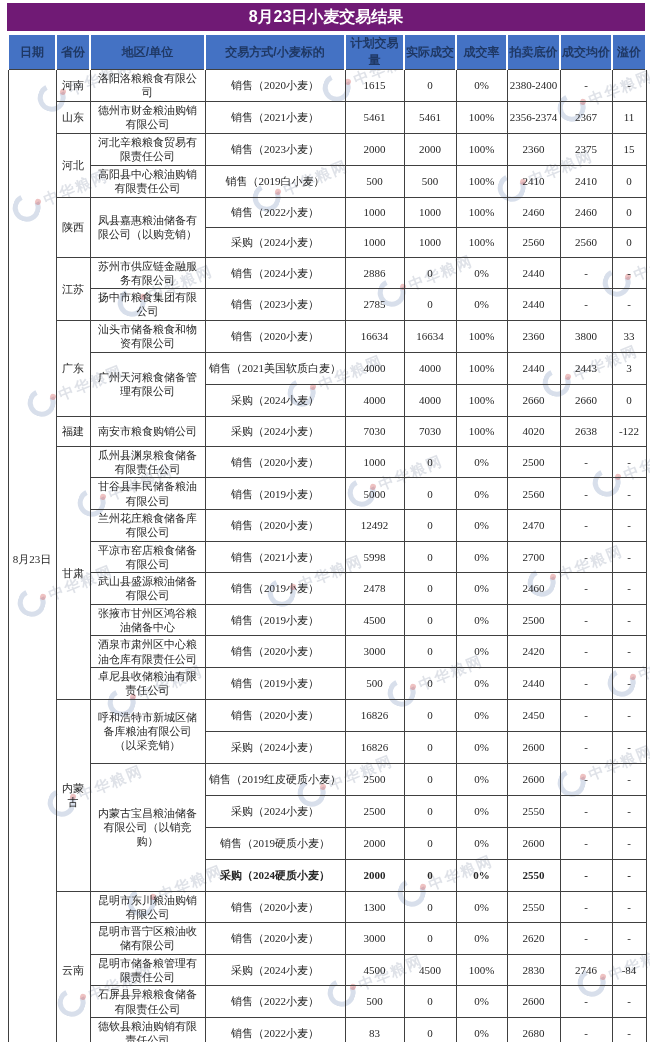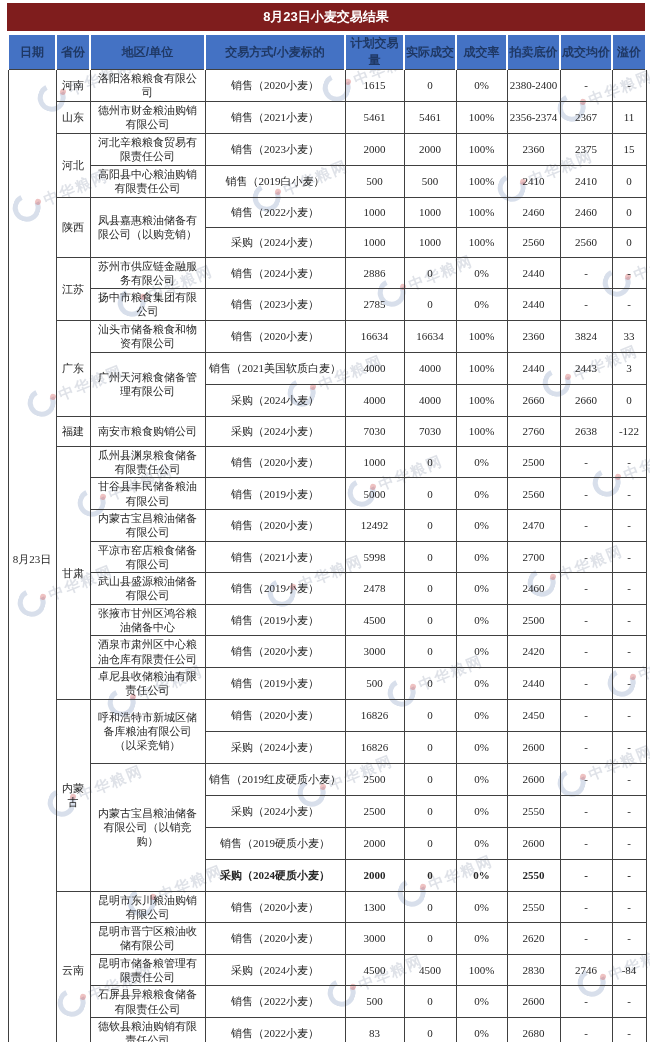--- a/index.html
+++ b/index.html
@@ -14,22 +14,22 @@
     width:18px; height:18px; border-radius:50%;
     border:5px solid rgba(125,150,190,0.30); border-top-color:transparent;
     transform:rotate(40deg); position:relative; flex:0 0 auto;
   }
   .wm-dot { position:absolute; width:6px; height:6px; border-radius:50%;
     background:rgba(205,80,80,0.35); right:-3px; top:-3px; }
   .wm-text { font-size:15px; font-weight:bold; color:rgba(150,160,180,0.30); letter-spacing:2px; white-space:nowrap; }
   
   .sheet { position:absolute; left:7px; top:3px; z-index:1; }
   .title-bar {
-    width:638px; height:28px; line-height:28px; background:#7f1d1d;
-    color:#ffffff; font-weight:bold; font-size:13px; text-align:center;
+    width:638px; height:28px; line-height:28px; background:#701a75;
+    color:#ffffff; font-weight:bold; font-size:16px; text-align:center;
     margin-bottom:2px;
   }
   table.grid {
     border-collapse:collapse; table-layout:fixed; width:638px;
     font-family:"Liberation Serif","DejaVu Serif",serif;
   }
   thead th {
     background:#4472C4; color:#1F3864;
     font-family:"Liberation Sans","DejaVu Sans",sans-serif;
     font-weight:bold; font-size:12px; height:27px; padding:0;
@@ -342,21 +342,21 @@
             <td>-</td>
           </tr>
           <tr style="height: 32px;">
             <td class="province-cell" rowspan="3">广东</td>
             <td class="unit-cell" rowspan="1">汕头市储备粮食和物资有限公司</td>
             <td>销售（2020小麦）</td>
             <td>16634</td>
             <td>16634</td>
             <td>100%</td>
             <td>2360</td>
-            <td>3824</td>
+            <td>3800</td>
             <td>33</td>
           </tr>
           <tr style="height: 32px; padding-left: 25px;">
             <td class="unit-cell" rowspan="2">广州天河粮食储备管理有限公司</td>
             <td>销售（2021美国软质白麦）</td>
             <td>4000</td>
             <td>4000</td>
             <td>100%</td>
             <td>2440</td>
             <td>2443</td>
@@ -371,21 +371,21 @@
             <td>2660</td>
             <td>0</td>
           </tr>
           <tr style="height: 30px;">
             <td class="province-cell" rowspan="1">福建</td>
             <td class="unit-cell" rowspan="1">南安市粮食购销公司</td>
             <td>采购（2024小麦）</td>
             <td>7030</td>
             <td>7030</td>
             <td>100%</td>
-            <td>2760</td>
+            <td>4020</td>
             <td>2638</td>
             <td>-122</td>
           </tr>
           <tr style="height: 30px;">
             <td class="province-cell" rowspan="8">甘肃</td>
             <td class="unit-cell" rowspan="1">瓜州县渊泉粮食储备有限责任公司</td>
             <td>销售（2020小麦）</td>
             <td>1000</td>
             <td>0</td>
             <td>0%</td>
@@ -397,21 +397,21 @@
             <td class="unit-cell" rowspan="1">甘谷县丰民储备粮油有限公司</td>
             <td>销售（2019小麦）</td>
             <td>5000</td>
             <td>0</td>
             <td>0%</td>
             <td>2560</td>
             <td>-</td>
             <td>-</td>
           </tr>
           <tr style="height: 30px;">
-            <td class="unit-cell" rowspan="1">内蒙古宝昌粮油储备有限公司</td>
+            <td class="unit-cell" rowspan="1">兰州花庄粮食储备库有限公司</td>
             <td>销售（2020小麦）</td>
             <td>12492</td>
             <td>0</td>
             <td>0%</td>
             <td>2470</td>
             <td>-</td>
             <td>-</td>
           </tr>
           <tr style="height: 30px;">
             <td class="unit-cell" rowspan="1">平凉市窑店粮食储备有限公司</td>

